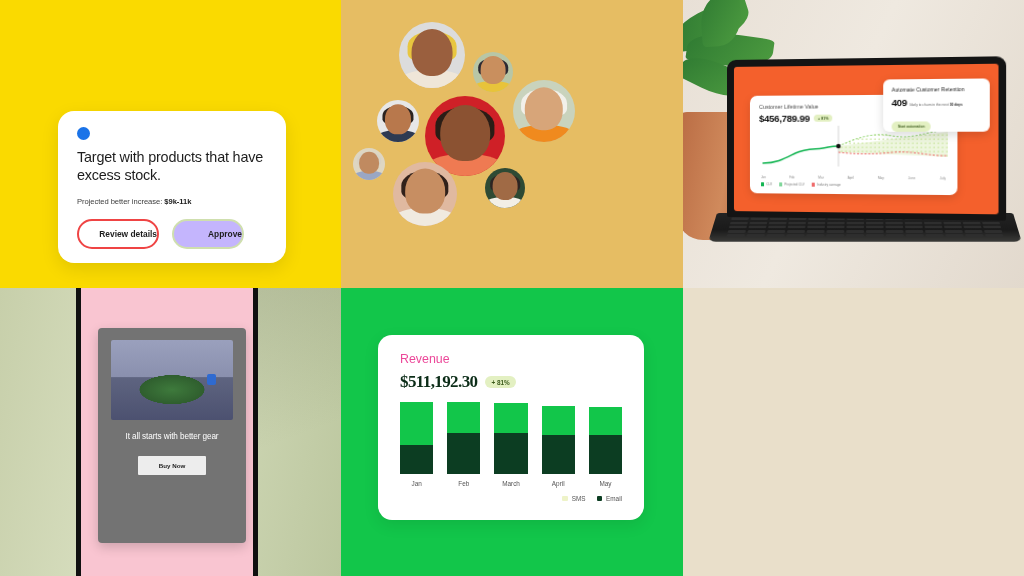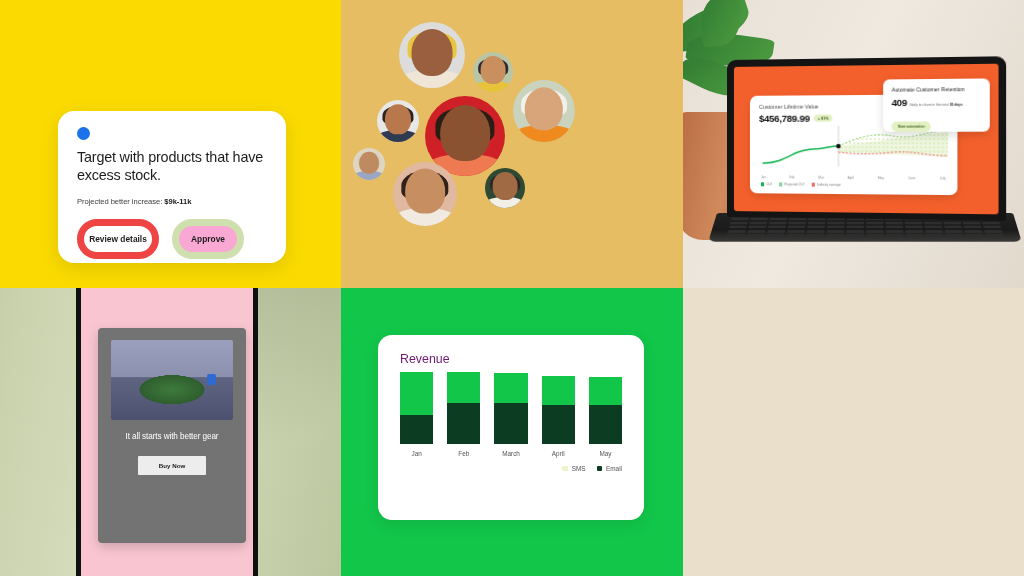--- a/index.html
+++ b/index.html
@@ -43,26 +43,26 @@
   }
   .rec-sub {
     font-size: 7.6px; color: #3c3c3c;
     margin-bottom: 13px; letter-spacing: -0.05px;
   }
   .rec-sub b { font-weight: 700; color: #1d1d1d; }
   .rec-actions { display: flex; gap: 13px; }
   .rec-btn {
     font-size: 8.4px; font-weight: 700; color: #1d1d1d;
     border-radius: 20px; padding: 8px 0;
-    text-align: center; cursor: pointer;
-    border: 7px solid #ef4444; background: #fff;
+    text-align: right; cursor: pointer;
+    border: 2px solid #ef4444; background: #fff;
     width: 82px;
   }
   .rec-btn.approve {
-    background: #f9a8d4; border-color: #cfdfae; width: 72px;
+    background: #c4b5fd; border-color: #cfdfae; width: 72px;
   }
 
   
   .p-gold { background: #e6bd63; }
   .av {
     position: absolute; border-radius: 50%;
     overflow: hidden;
     background-size: cover; background-position: center;
   }
   
@@ -186,21 +186,21 @@
   }
 
   
   .p-green { background: #12c64a; }
   .rev-card {
     position: absolute; left: 37px; top: 47px; width: 266px; height: 185px;
     background: #fff; border-radius: 14px; padding: 17px 22px 12px 22px;
     box-shadow: 0 5px 16px rgba(0,0,0,0.09);
     display: flex; flex-direction: column;
   }
-  .rev-title { font-size: 12.4px; color: #701a75; margin-bottom: 6px; }
+  .rev-title { font-size: 12.4px; color: #ec4899; margin-bottom: 6px; }
   .rev-row { display: flex; align-items: center; gap: 8px; margin-bottom: 10px; }
   .rev-value { font-size: 17px; font-weight: 700; color: #0c2d18; letter-spacing:-0.6px;
                font-family: "Liberation Serif", serif; }
   .rev-badge {
     font-size: 6.4px; font-weight: 700; background: #e3f0c2; color: #3d5c1d;
     border-radius: 9px; padding: 2.5px 6px;
   }
   .bars { display: flex; align-items: flex-end; gap: 14px; height: 72px; }
   .barwrap { flex: 1; display: flex; flex-direction: column; justify-content: flex-end; height: 100%; }
   .bar { width: 100%; display: flex; flex-direction: column; justify-content: flex-end; }
@@ -440,20 +440,24 @@
           <div class="email-head">It all starts with better gear</div>
           <div class="email-btn">Buy Now</div>
         </div>
       </div>
     </div>
   </div>
 
   <div class="panel p-green">
     <div class="rev-card">
       <div class="rev-title">Revenue</div>
+      <div class="rev-row">
+        <div class="rev-value">$511,192.30</div>
+        <div class="rev-badge">+ 81%</div>
+      </div>
       <div class="bars" id="rev-bars">
           <div class="barwrap">
             <div class="bar" style="height:100%">
       <div class="seg-sms" style="height:60%;background:#12c64a"></div>
       <div class="seg-email" style="height:40%;background:#0c3d22"></div>
     </div>
           </div>
           <div class="barwrap">
             <div class="bar" style="height:100%">
       <div class="seg-sms" style="height:42.857142857142854%;background:#12c64a"></div>

